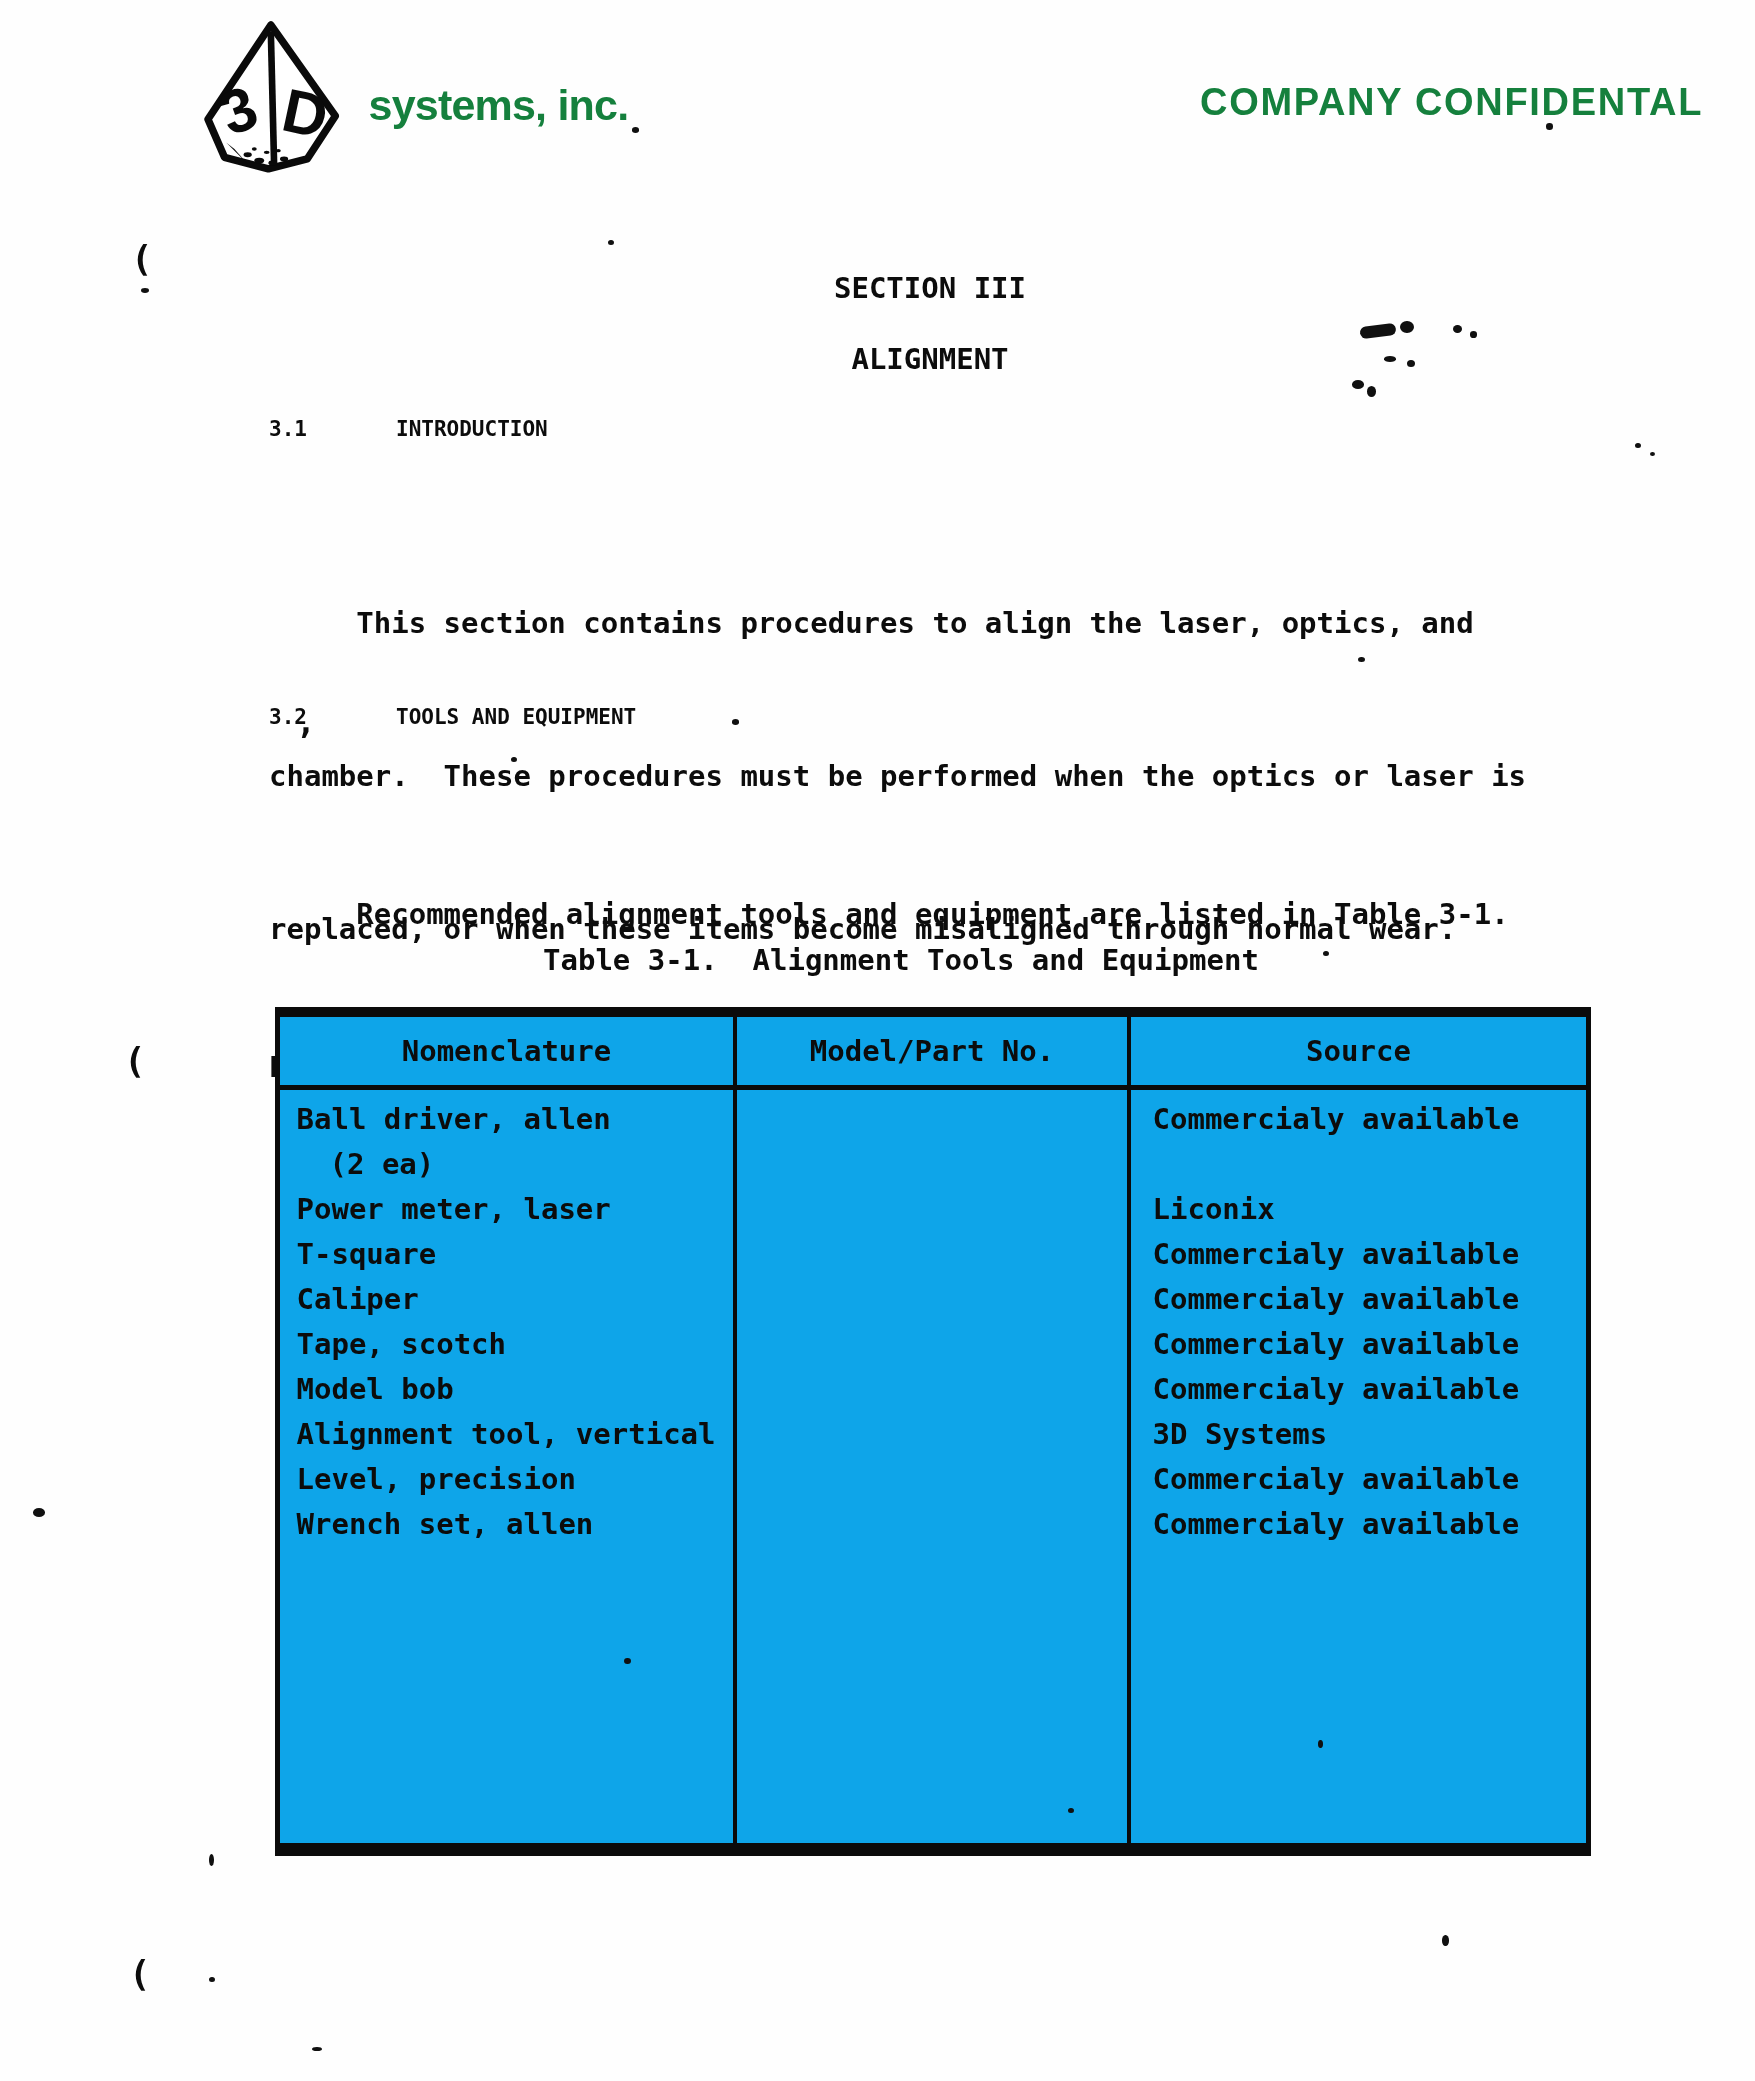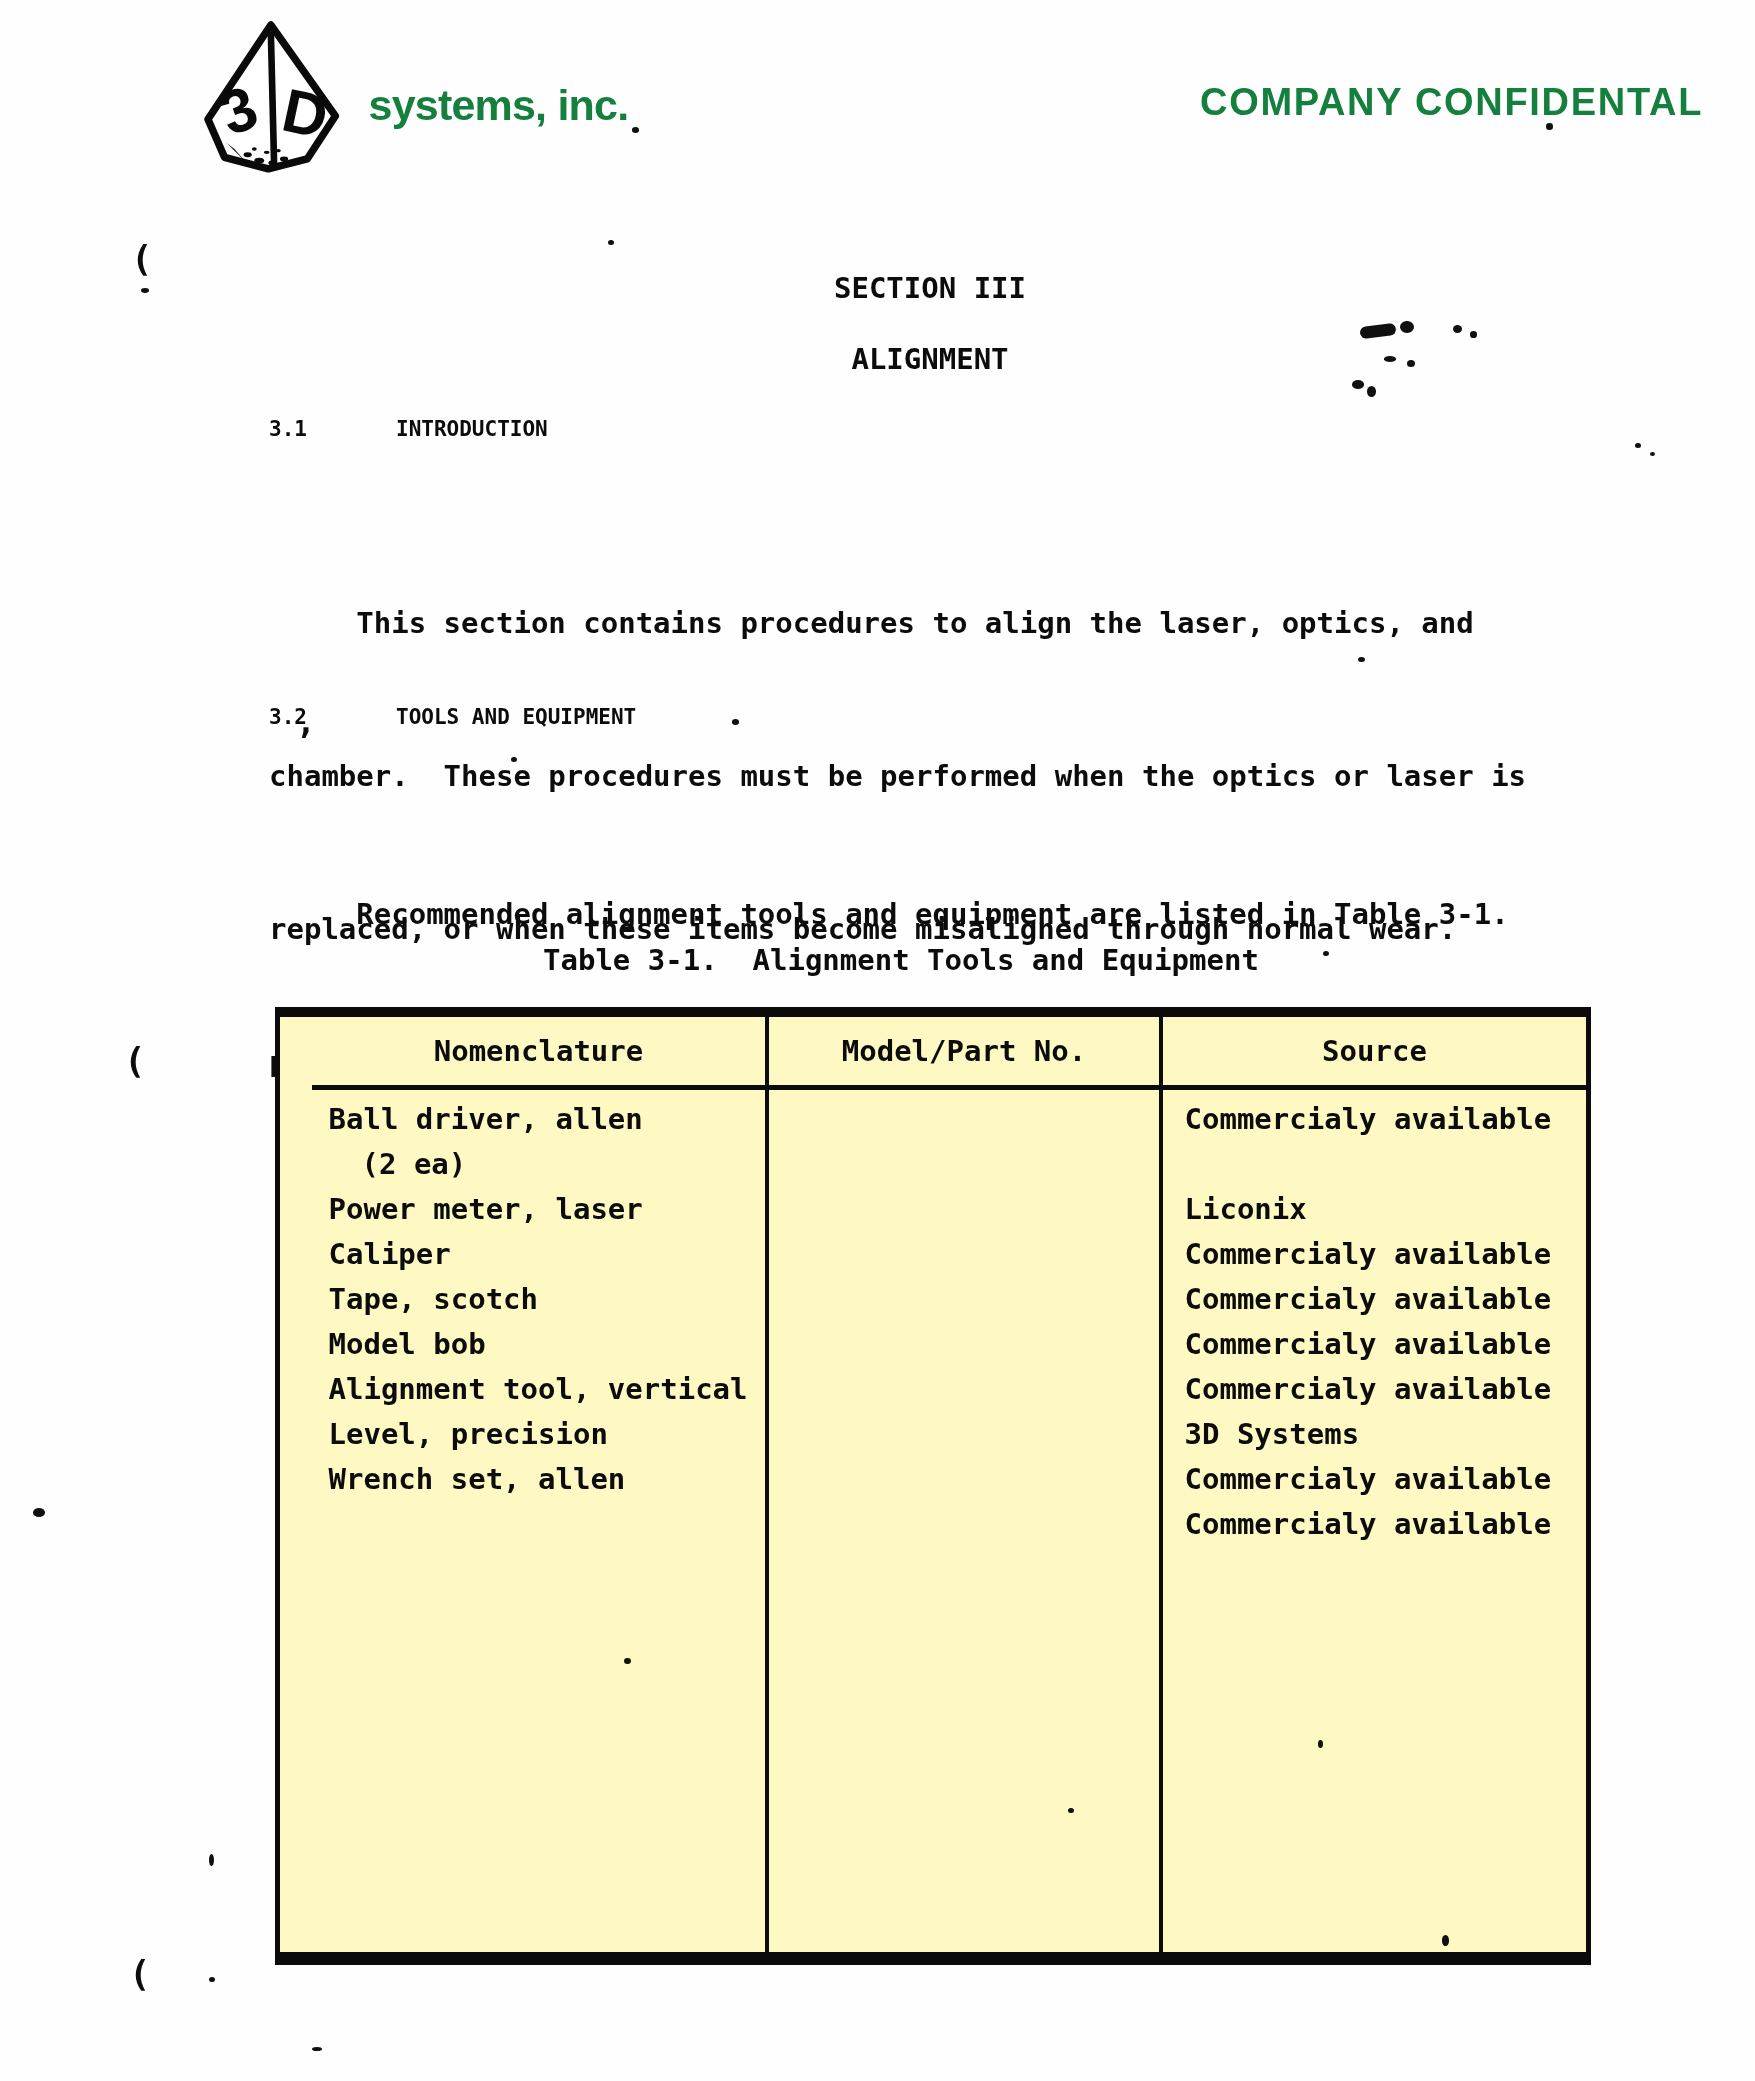--- a/index.html
+++ b/index.html
@@ -20,23 +20,23 @@
   .h{display:flex;font-size:21px;line-height:40px;left:269px;gap:24px;}
   .h .num{width:103px;}
   
   .para{left:269px;font-size:29px;line-height:51px;white-space:pre;}
   .para div{white-space:pre;}
   
   .stray{font-size:36px;line-height:36px;}
   
   .caption{left:543px;top:942px;font-size:29px;line-height:36px;white-space:pre;}
   .dtable{
-    left:275px;top:1007px;width:1316px;height:958px;box-sizing:border-box;
+    left:275px;top:1007px;width:1316px;height:849px;box-sizing:border-box;
     border:5.8px solid #0b0b0b;border-top-width:10.7px;border-bottom-width:13.2px;
-    display:flex;flex-direction:column;background:#fef9c3;padding-left:32px;
+    display:flex;flex-direction:column;background:#0ea5e9;
   }
   .thead{display:grid;grid-template-columns:457px 394px 1fr;height:68px;border-bottom:5.8px solid #0b0b0b;flex:0 0 auto;}
   .th{display:flex;align-items:center;justify-content:center;font-size:29px;font-weight:700;box-sizing:border-box;}
   .bR{border-right:4.1px solid #0b0b0b;}
   .tbody{display:grid;grid-template-columns:457px 394px 1fr;flex:1 1 auto;}
   .tcol{box-sizing:border-box;padding-top:6.6px;}
   .tcol1{padding-left:16.5px;}
   .tcol3{padding-left:21.5px;}
   .tline{height:45px;line-height:45px;font-size:29px;font-weight:700;white-space:pre;}
   .indent{padding-left:33px;}
@@ -108,20 +108,21 @@
     <div class="thead">
       <div class="th bR">Nomenclature</div>
       <div class="th bR">Model/Part No.</div>
       <div class="th">Source</div>
     </div>
     <div class="tbody">
       <div class="tcol tcol1 bR">
         <div class="tline">Ball driver, allen</div>
         <div class="tline indent">(2 ea)</div>
         <div class="tline">Power meter, laser</div>
+        <div class="tline">T-square</div>
         <div class="tline">Caliper</div>
         <div class="tline">Tape, scotch</div>
         <div class="tline">Model bob</div>
         <div class="tline">Alignment tool, vertical</div>
         <div class="tline">Level, precision</div>
         <div class="tline">Wrench set, allen</div>
       </div>
       <div class="tcol tcol2 bR"></div>
       <div class="tcol tcol3">
         <div class="tline">Commercialy available</div>

